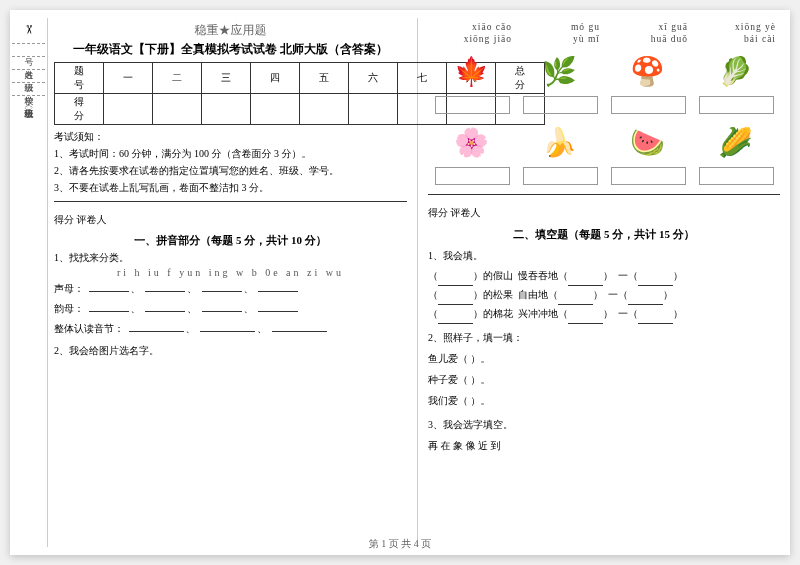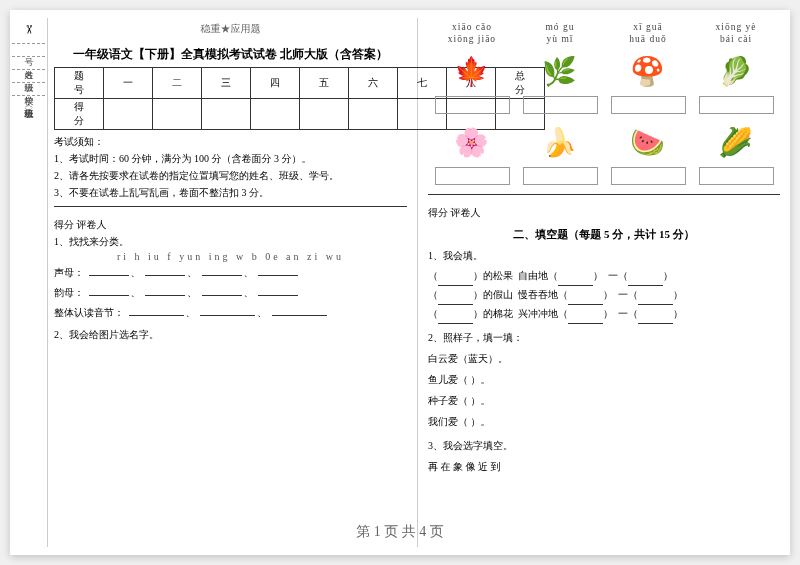--- a/index.html
+++ b/index.html
@@ -56,24 +56,24 @@
 
     
     .right-content {
       flex: 1;
       padding: 4px 10px;
       display: flex;
       flex-direction: column;
     }
 
     .exam-title-header {
-      font-size: 10px;
+      font-size: 12px;
       color: #666;
       text-align: center;
-      margin-bottom: 10px;
+      margin-bottom: 2px;
     }
     .exam-title {
       font-size: 12px;
       font-weight: bold;
       text-align: center;
       margin-bottom: 4px;
     }
 
     
     .score-table {
@@ -145,21 +145,21 @@
     
     .pinyin-row {
       display: flex;
       justify-content: space-around;
       font-size: 9.5px;
       color: #444;
       margin-bottom: 2px;
       letter-spacing: 1px;
     }
     .pinyin-item {
-      text-align: center;
+      text-align: right;
       min-width: 80px;
     }
 
     
     .image-row {
       display: flex;
       justify-content: space-around;
       align-items: center;
       margin: 3px 0;
     }
@@ -200,24 +200,24 @@
       margin-bottom: 1px;
     }
     .underline-blank {
       display: inline-block;
       border-bottom: 1px solid #333;
       min-width: 35px;
     }
 
     .page-footer {
       position: absolute;
-      bottom: 14px;
+      bottom: 4px;
       left: 50%;
       transform: translateX(-50%);
-      font-size: 14px;
+      font-size: 10px;
       color: #666;
     }
 
     
     .icon-maple { color: #c0392b; }
     .icon-grass { color: #27ae60; }
     .icon-cabbage { color: #27ae60; }
     .icon-flower { color: #e91e63; }
     .icon-banana { color: #f1c40f; }
     .icon-watermelon { color: #e74c3c; }
@@ -286,20 +286,21 @@
       <p>考试须知：</p>
       <p>1、考试时间：60 分钟，满分为 100 分（含卷面分 3 分）。</p>
       <p>2、请各先按要求在试卷的指定位置填写您的姓名、班级、学号。</p>
       <p>3、不要在试卷上乱写乱画，卷面不整洁扣 3 分。</p>
     </div>
 
     <div class="score-reviewer">
       <span>得分  评卷人</span>
     </div>
 
+    <div class="section-title">一、拼音部分（每题 5 分，共计 10 分）</div>
 
     <div class="question-block">
       <div class="question-label">1、找找来分类。</div>
       <div class="phonetics-row">ri  h  iu  f  yun  ing  w  b  0e  an  zi  wu</div>
       <div style="font-size:10px; line-height:2;">
         <div>
           <span>声母：</span>
           <span class="fill-line"></span>、
           <span class="fill-line"></span>、
           <span class="fill-line"></span>、
@@ -381,32 +382,31 @@
     <div class="score-reviewer" style="margin-top:6px;">
       <span>得分  评卷人</span>
     </div>
 
     <div class="section2-title">二、填空题（每题 5 分，共计 15 分）</div>
 
     <div class="fill-section">
       <p>1、我会填。</p>
       <div style="font-size:10px; line-height:1.8;">
         <div>
+          （<span class="underline-blank">&nbsp;&nbsp;&nbsp;&nbsp;&nbsp;&nbsp;&nbsp;&nbsp;</span>）的假山&nbsp;&nbsp;慢吞吞地（<span class="underline-blank">&nbsp;&nbsp;&nbsp;&nbsp;&nbsp;</span>）&nbsp;&nbsp;一（<span class="underline-blank">&nbsp;&nbsp;&nbsp;</span>）
+        </div>
+        <div>
           （<span class="underline-blank">&nbsp;&nbsp;&nbsp;&nbsp;&nbsp;&nbsp;&nbsp;&nbsp;</span>）的松果&nbsp;&nbsp;自由地（<span class="underline-blank">&nbsp;&nbsp;&nbsp;&nbsp;&nbsp;</span>）&nbsp;&nbsp;一（<span class="underline-blank">&nbsp;&nbsp;&nbsp;</span>）
         </div>
         <div>
-          （<span class="underline-blank">&nbsp;&nbsp;&nbsp;&nbsp;&nbsp;&nbsp;&nbsp;&nbsp;</span>）的假山&nbsp;&nbsp;慢吞吞地（<span class="underline-blank">&nbsp;&nbsp;&nbsp;&nbsp;&nbsp;</span>）&nbsp;&nbsp;一（<span class="underline-blank">&nbsp;&nbsp;&nbsp;</span>）
-        </div>
-        <div>
           （<span class="underline-blank">&nbsp;&nbsp;&nbsp;&nbsp;&nbsp;&nbsp;&nbsp;&nbsp;</span>）的棉花&nbsp;&nbsp;兴冲冲地（<span class="underline-blank">&nbsp;&nbsp;&nbsp;&nbsp;&nbsp;</span>）&nbsp;&nbsp;一（<span class="underline-blank">&nbsp;&nbsp;&nbsp;</span>）
         </div>
       </div>
 
       <p style="margin-top:4px;">2、照样子，填一填：</p>
-      <p>白云爱（蓝天）。</p>
       <p>鱼儿爱（    ）。</p>
       <p>种子爱（    ）。</p>
       <p>我们爱（    ）。</p>
 
       <p style="margin-top:4px;">3、我会选字填空。</p>
       <p>再  在            象  像            近  到</p>
     </div>
 
   </div>
 

